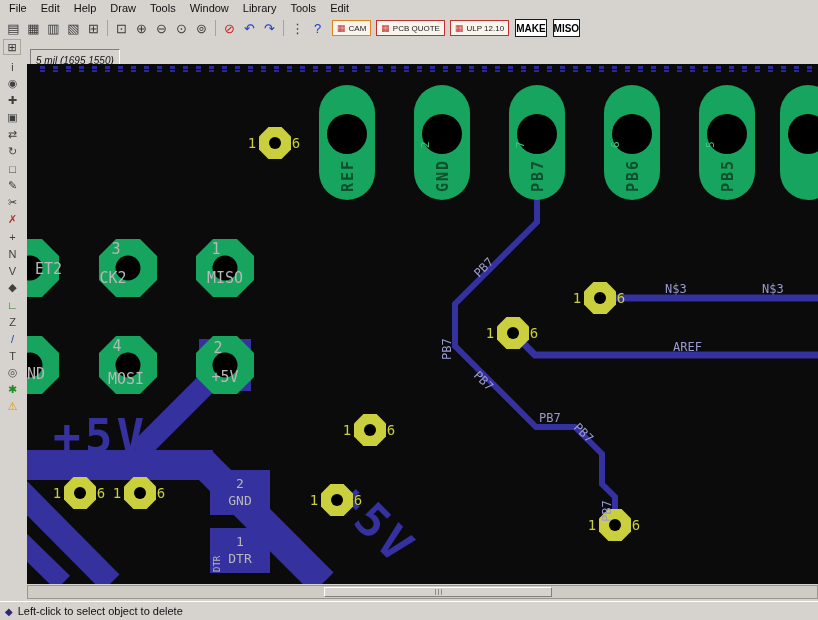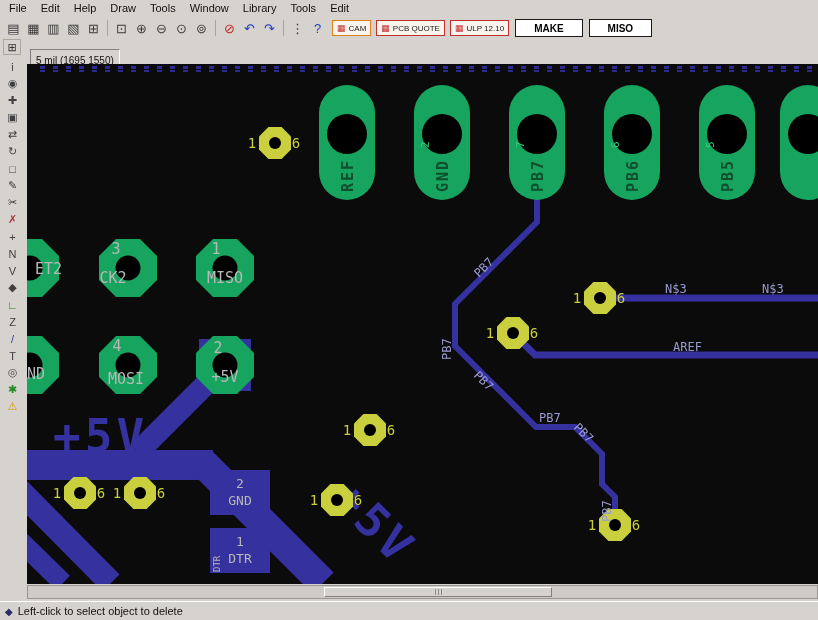--- a/index.html
+++ b/index.html
@@ -9,24 +9,24 @@
   .menubar{position:absolute;left:0;top:0;width:100%;height:16px;display:flex;align-items:center;font-size:11px;padding-left:2px;box-sizing:border-box;}
   .menu-item{padding:1px 7px;color:#111;cursor:default;}
 
   .toolbar{position:absolute;left:0;top:16px;width:100%;height:24px;display:flex;align-items:center;padding-left:4px;box-sizing:border-box;}
   .tb-icons{display:flex;align-items:center;gap:1px;}
   .tbtn{width:19px;height:18px;display:inline-flex;align-items:center;justify-content:center;font-size:13px;color:#3a3a3a;cursor:default;}
   .sep{width:1px;height:16px;background:#a6a39e;margin:0 3px;}
   .adv{display:inline-flex;align-items:center;gap:3px;background:#faf5ec;border:1px solid #e0801e;font-size:8px;color:#222;padding:1px 4px;height:16px;margin-left:5px;font-family:inherit;box-sizing:border-box;}
   .adv.red{border-color:#c03030;}
   .advg{color:#c23030;font-size:9px;line-height:1;}
-  .mkbtn{background:#fff;border:1px solid #1a1a1a;font-weight:bold;font-size:10px;height:18px;padding:0 18px;margin-left:6px;font-family:inherit;}
+  .mkbtn{background:#fff;border:1px solid #1a1a1a;font-weight:bold;font-size:10px;height:18px;padding:0 0;margin-left:6px;font-family:inherit;}
 
   .gridbtn{position:absolute;left:3px;top:39px;width:18px;height:16px;font-size:11px;padding:0;border:1px solid #aaa79f;background:#d6d3ce;color:#333;}
-  .coordbox{position:absolute;left:30px;top:49px;height:13px;line-height:13px;padding:4px 5px;font-size:10px;color:#111;border:1px solid;border-color:#808080 #fff #fff #808080;background:#d6d3ce;}
+  .coordbox{position:absolute;left:30px;top:49px;height:13px;line-height:13px;padding:4px 5px;font-size:10px;color:#111;border:1px solid;border-color:#808080 #fff #fff #808080;background:#d6d3ce;font-style:italic;}
 
   .palette{position:absolute;left:2px;top:58px;width:23px;display:flex;flex-direction:column;}
   .pbtn{width:21px;height:17px;display:flex;align-items:center;justify-content:center;font-size:11px;color:#404040;background:transparent;border:0;padding:0;font-family:inherit;}
 
   .canvas{position:absolute;left:27px;top:64px;width:791px;height:520px;background:#0b0b0b;overflow:hidden;}
   svg text{font-family:"DejaVu Sans Mono","Liberation Mono",monospace;}
 
   .hscroll{position:absolute;left:27px;top:585px;width:791px;height:14px;background:#cfccc6;border:1px solid #98958f;box-sizing:border-box;}
   .hthumb{position:absolute;left:296px;top:1px;width:228px;height:10px;background:#d6d3ce;border:1px solid;border-color:#fff #808080 #808080 #fff;box-sizing:border-box;display:flex;align-items:center;justify-content:center;gap:2px;}
   .grip{width:1px;height:6px;background:#8e8b85;}

